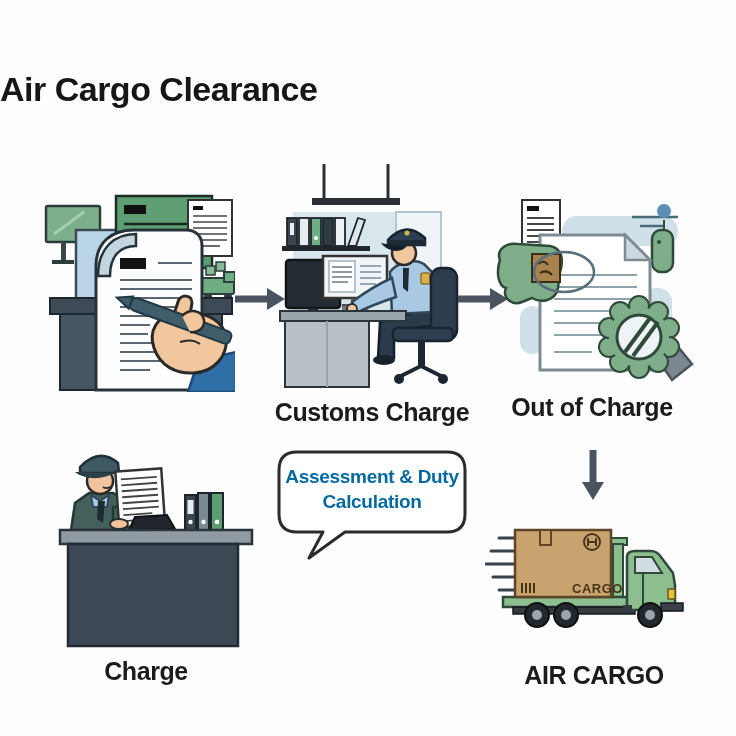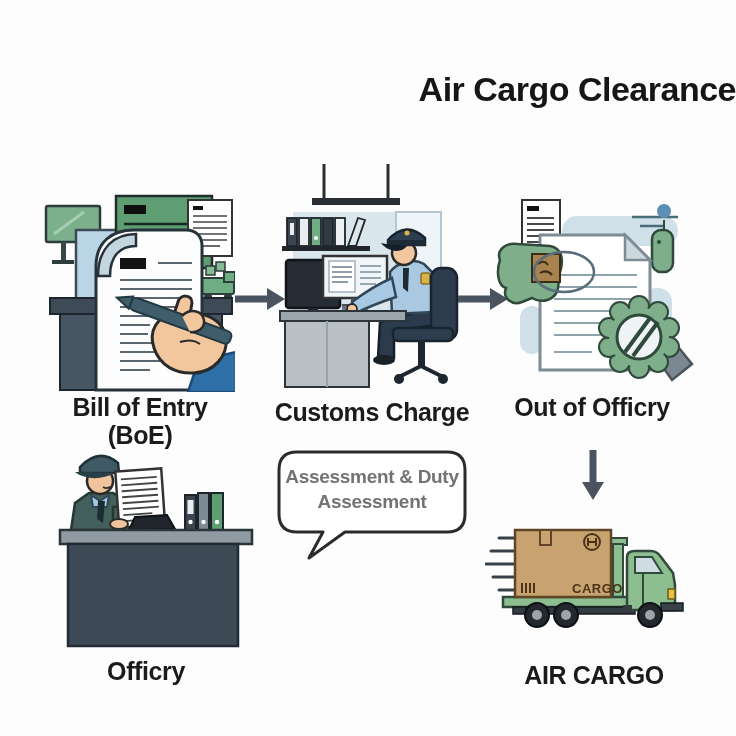--- a/index.html
+++ b/index.html
@@ -3,37 +3,37 @@
 <meta charset="utf-8">
 <style>
   html,body{margin:0;padding:0;background:#ffffff;}
   #canvas{
     position:relative;width:736px;height:736px;margin:0 auto;
     background:#fdfdfd;overflow:hidden;
     font-family:"Liberation Sans",sans-serif;color:#191919;
   }
   .abs{position:absolute;}
   .title{
-    left:0;top:70px;width:736px;text-align:right;
+    left:0;top:70px;width:736px;text-align:left;
     font-size:34px;font-weight:700;letter-spacing:-.5px;color:#161616;
   }
   .lbl{
     text-align:center;font-weight:700;color:#1b1b1b;
     font-size:25px;line-height:28px;letter-spacing:-.4px;
   }
   .lbl-boe{left:30px;top:393px;width:220px;}
   .lbl-officer{left:268px;top:398px;width:208px;}
   .lbl-ooc{left:486px;top:393px;width:212px;}
   .lbl-customs{left:38px;top:657px;width:216px;}
   .lbl-aircargo{left:488px;top:654px;width:212px;margin-top:7px;}
   .bubble-wrap{left:275px;top:448px;width:194px;height:112px;}
   .bubble-wrap svg{position:absolute;left:0;top:0;}
   .bubble-text{
     position:absolute;left:8px;top:16px;width:178px;text-align:center;
-    font-size:19px;font-weight:700;line-height:25px;color:#737373;letter-spacing:-.3px;
+    font-size:19px;font-weight:700;line-height:25px;color:#0369a1;letter-spacing:-.3px;
   }
   svg{display:block;}
 </style>
 </head>
 <body>
 
 <div id="canvas">
 
   <div class="abs title">Air Cargo Clearance</div>
 
@@ -261,29 +261,25 @@
         <circle cx="117" cy="148" r="10"></circle>
           <circle cx="128" cy="132" r="10"></circle>
       </g>
       <circle cx="147" cy="157" r="30" fill="#7fae8b"></circle>
       <circle cx="147" cy="157" r="22" fill="#eef3f5" stroke="#2f4a3a" stroke-width="3"></circle>
       <line x1="133" y1="172" x2="158" y2="138" stroke="#2f4a3a" stroke-width="4"></line>
       <line x1="141" y1="176" x2="166" y2="142" stroke="#2f4a3a" stroke-width="4"></line>
     </g>
   </svg>
 
-  <div class="abs lbl lbl-boe">
-    <div>Bill of Entry</div>
-    <div>(BoE)</div>
-  </div>
   <div class="abs lbl lbl-officer">
     <div>Customs Charge</div>
   </div>
   <div class="abs lbl lbl-ooc">
-    <div>Out of Officry</div>
+    <div>Out of Charge</div>
   </div>
 
   <svg class="abs" style="left:578px;top:448px" width="30" height="52" viewBox="0 0 30 52">
     <path d="M11.5,2 V34 H4 L15,52 L26,34 H18.5 V2 Z" fill="#4a5460"></path>
   </svg>
 
   <svg class="abs" style="left:55px;top:445px" width="215" height="205" viewBox="0 0 215 205">
     <g>
       <polygon points="16,85 20,58 34,48 58,48 72,56 78,85" fill="#44605c" stroke="#233832" stroke-width="2.5"></polygon>
       <polygon points="36,50 45,56 54,50 52,62 38,62" fill="#a9cbe2" stroke="#31475a" stroke-width="2"></polygon>
@@ -322,21 +318,21 @@
       <rect x="13" y="99" width="170" height="102" fill="#3d4a55" stroke="#222b33" stroke-width="2.5"></rect>
     </g>
   </svg>
 
   <div class="abs bubble-wrap">
     <svg width="194" height="112" viewBox="0 0 194 112">
       <path d="M22,4 H172 Q190,4 190,22 V66 Q190,84 172,84 H70 L34,110 L48,84 H22 Q4,84 4,66 V22 Q4,4 22,4 Z" fill="#ffffff" stroke="#2b2b2b" stroke-width="3" stroke-linejoin="round"></path>
     </svg>
     <div class="bubble-text">
       <div>Assessment &amp; Duty</div>
-      <div>Assessment</div>
+      <div>Calculation</div>
     </div>
   </div>
 
   <svg class="abs" style="left:485px;top:505px" width="225" height="135" viewBox="0 0 225 135">
     <g stroke="#39414a" stroke-width="3" stroke-linecap="round">
       <line x1="14" y1="33" x2="34" y2="33"></line>
       <line x1="6" y1="46" x2="34" y2="46"></line>
       <line x1="1" y1="59" x2="30" y2="59"></line>
       <line x1="8" y1="72" x2="34" y2="72"></line>
       <line x1="14" y1="85" x2="34" y2="85"></line>
@@ -372,19 +368,19 @@
       <circle cx="52" cy="110" r="12" fill="#23282d" stroke="#0d1013" stroke-width="2"></circle>
       <circle cx="52" cy="110" r="5" fill="#9aa4ab"></circle>
       <circle cx="81" cy="110" r="12" fill="#23282d" stroke="#0d1013" stroke-width="2"></circle>
       <circle cx="81" cy="110" r="5" fill="#9aa4ab"></circle>
       <circle cx="165" cy="110" r="12" fill="#23282d" stroke="#0d1013" stroke-width="2"></circle>
       <circle cx="165" cy="110" r="5" fill="#9aa4ab"></circle>
     </g>
   </svg>
 
   <div class="abs lbl lbl-customs">
-    <div>Officry</div>
+    <div>Charge</div>
   </div>
   <div class="abs lbl lbl-aircargo">
     <div>AIR CARGO</div>
   </div>
 
 </div>
 
 </body></html>

